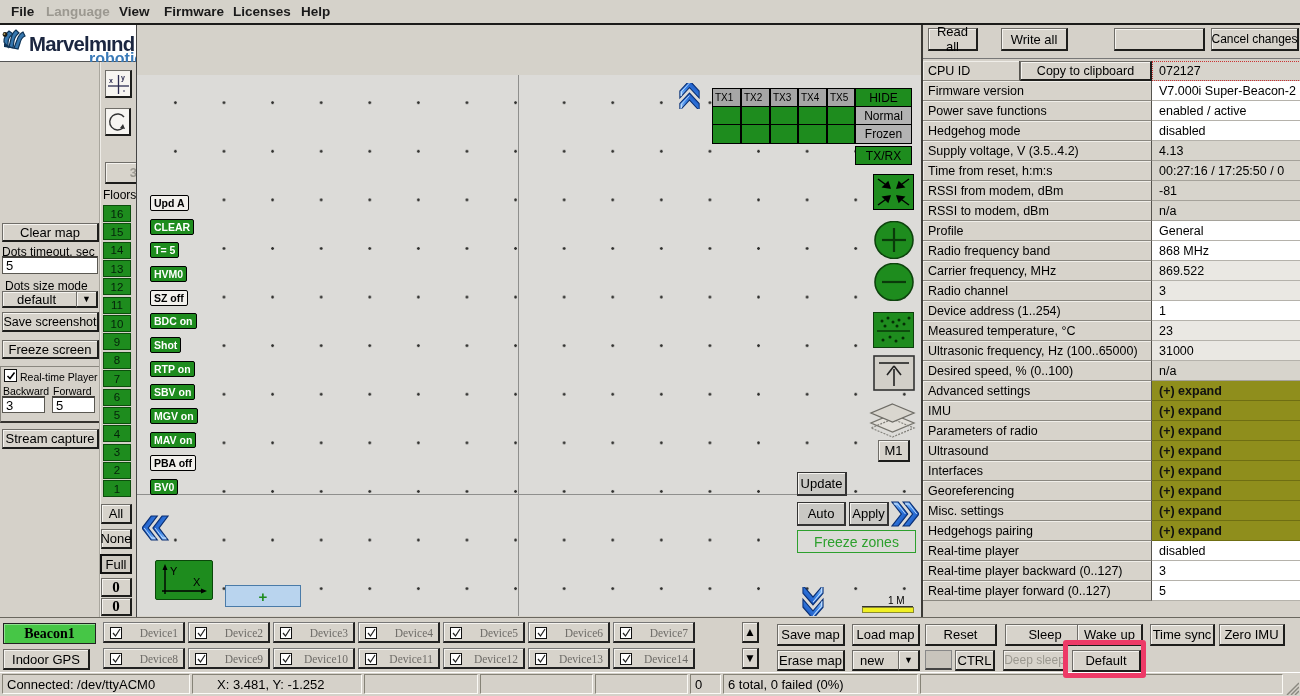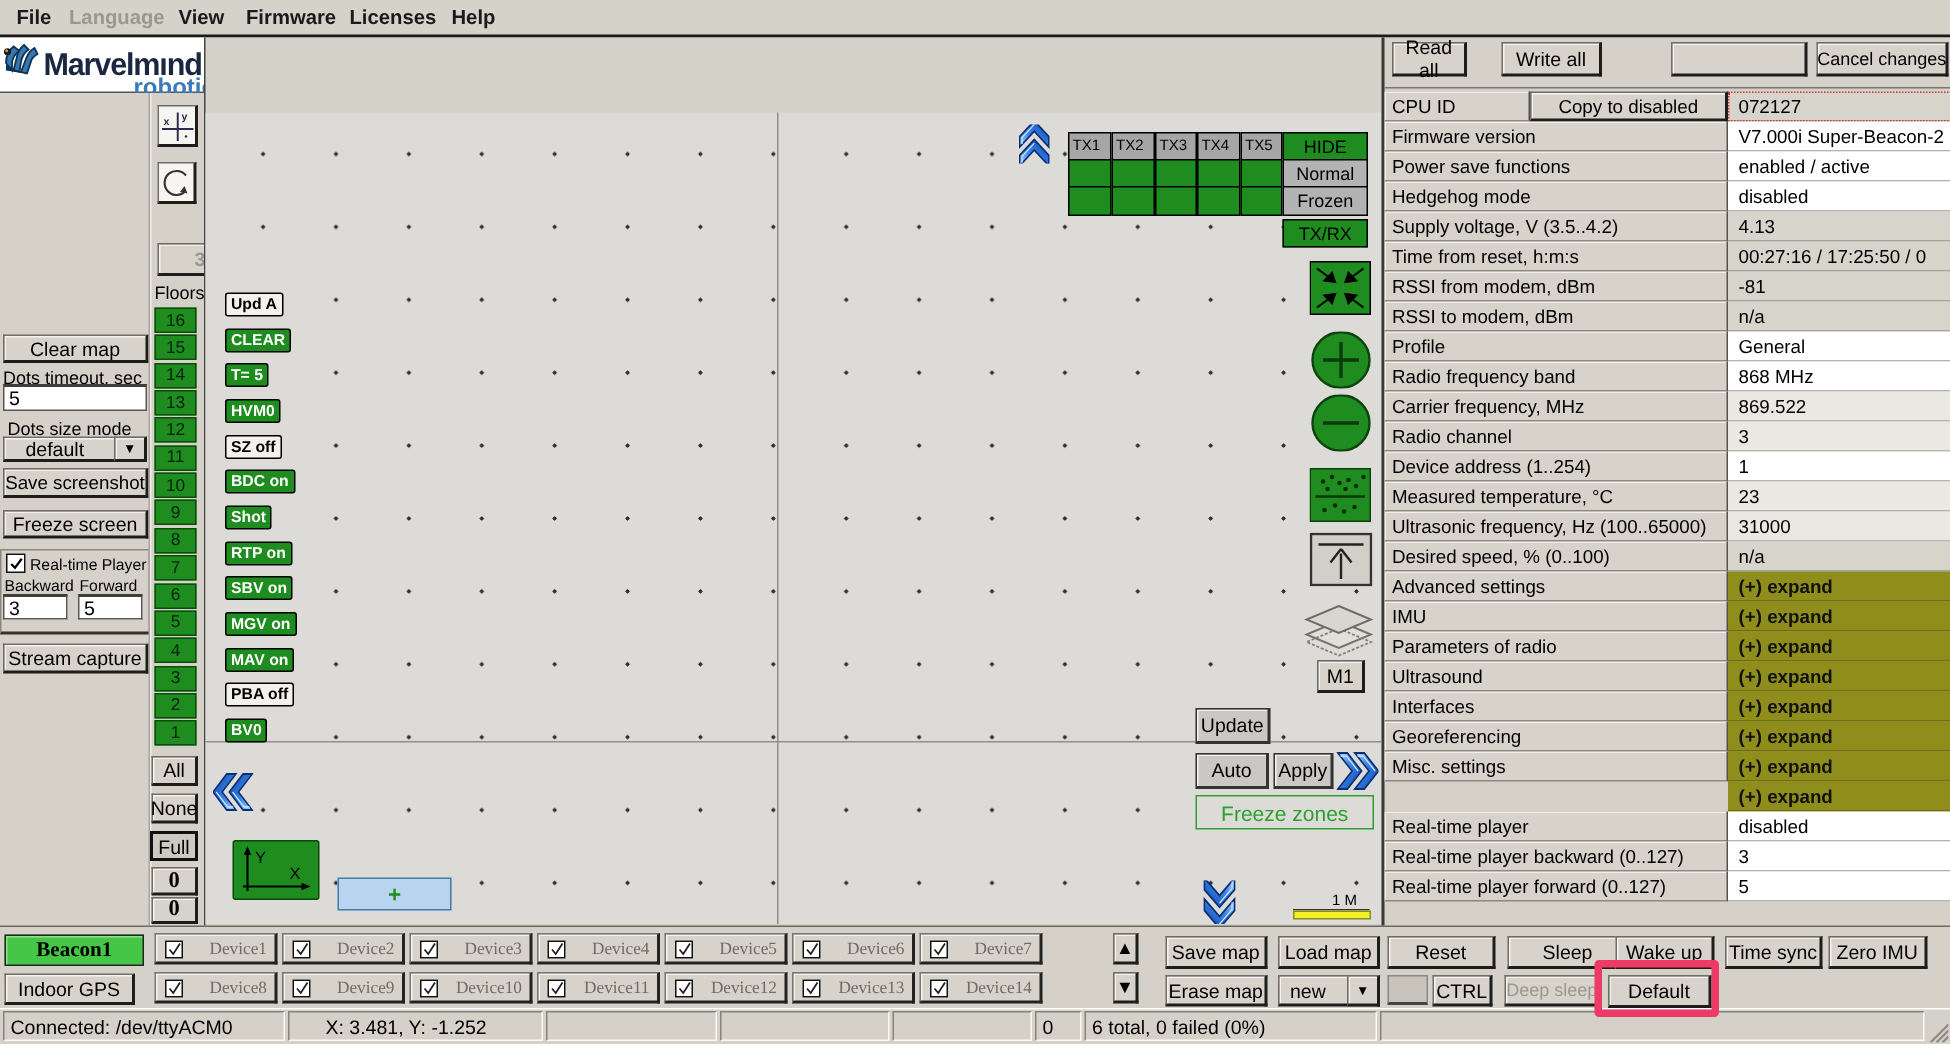--- a/index.html
+++ b/index.html
@@ -329,21 +329,21 @@
        display:flex;align-items:center;justify-content:center;color:#1e8c1e;font-size:15px;font-weight:bold;">+</div>
 
   <div class="abs" style="left:921px;top:25px;width:379px;height:595px;background:#d5d1c9;border-left:2px solid #3c3a36;"></div>
   <div class="btn" style="left:928px;top:28px;width:50px;height:23px;">Read all</div>
   <div class="btn" style="left:1001px;top:28px;width:67px;height:23px;">Write all</div>
   <div class="btn" style="left:1114px;top:28px;width:91px;height:23px;"></div>
   <div class="btn" style="left:1211px;top:28px;width:88px;height:23px;font-size:12px;white-space:nowrap;">Cancel changes</div>
   <div class="abs" id="ptable" style="left:923px;top:58px;width:378px;height:543px;border-top:1px solid #777;">
       <div class="trow" style="top:2px;">
         <div class="tlab" style="width:97px;">CPU ID</div>
-        <div class="btn" style="left:97px;top:0;width:132px;height:20px;font-size:12.5px;">Copy to disabled</div>
+        <div class="btn" style="left:97px;top:0;width:132px;height:20px;font-size:12.5px;">Copy to clipboard</div>
         <div class="tval" style="background:#d7d4cc;outline:1px dotted #cc3333;outline-offset:-1px;">072127</div>
       </div>
       <div class="trow" style="top:22px;">
         <div class="tlab">Firmware version</div>
         <div class="tval">V7.000i Super-Beacon-2</div>
       </div>
       <div class="trow" style="top:42px;">
         <div class="tlab">Power save functions</div>
         <div class="tval">enabled / active</div>
       </div>
@@ -421,20 +421,21 @@
       </div>
       <div class="trow" style="top:422px;">
         <div class="tlab">Georeferencing</div>
         <div class="tval tolive">(+) expand</div>
       </div>
       <div class="trow" style="top:442px;">
         <div class="tlab">Misc. settings</div>
         <div class="tval tolive">(+) expand</div>
       </div>
       <div class="trow" style="top:462px;">
+        <div class="tlab">Hedgehogs pairing</div>
         <div class="tval tolive">(+) expand</div>
       </div>
       <div class="trow" style="top:482px;">
         <div class="tlab">Real-time player</div>
         <div class="tval">disabled</div>
       </div>
       <div class="trow" style="top:502px;">
         <div class="tlab">Real-time player backward (0..127)</div>
         <div class="tval">3</div>
       </div>

